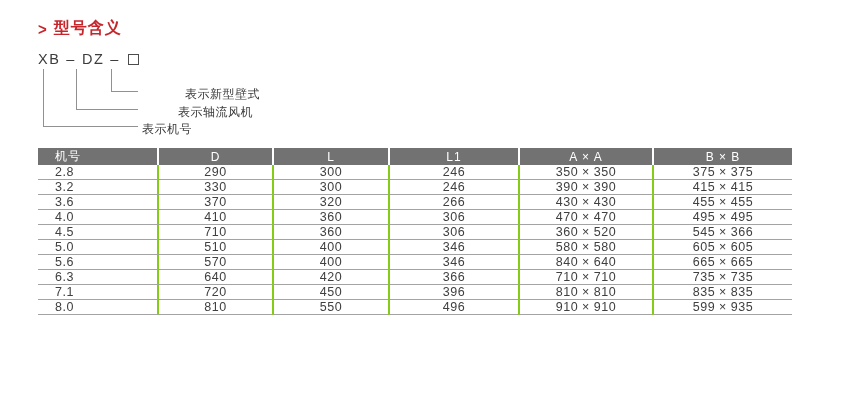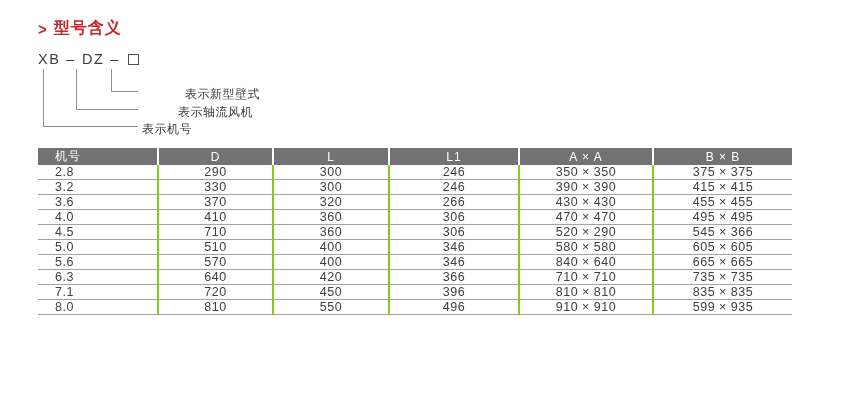--- a/index.html
+++ b/index.html
@@ -114,21 +114,21 @@
     <td>360</td>
     <td>306</td>
     <td>470 × 470</td>
     <td>495 × 495</td>
   </tr>
       <tr>
     <td>4.5</td>
     <td>710</td>
     <td>360</td>
     <td>306</td>
-    <td>520 × 290</td>
+    <td>360 × 520</td>
     <td>545 × 366</td>
   </tr>
       <tr>
     <td>5.0</td>
     <td>510</td>
     <td>400</td>
     <td>346</td>
     <td>580 × 580</td>
     <td>605 × 605</td>
   </tr>

